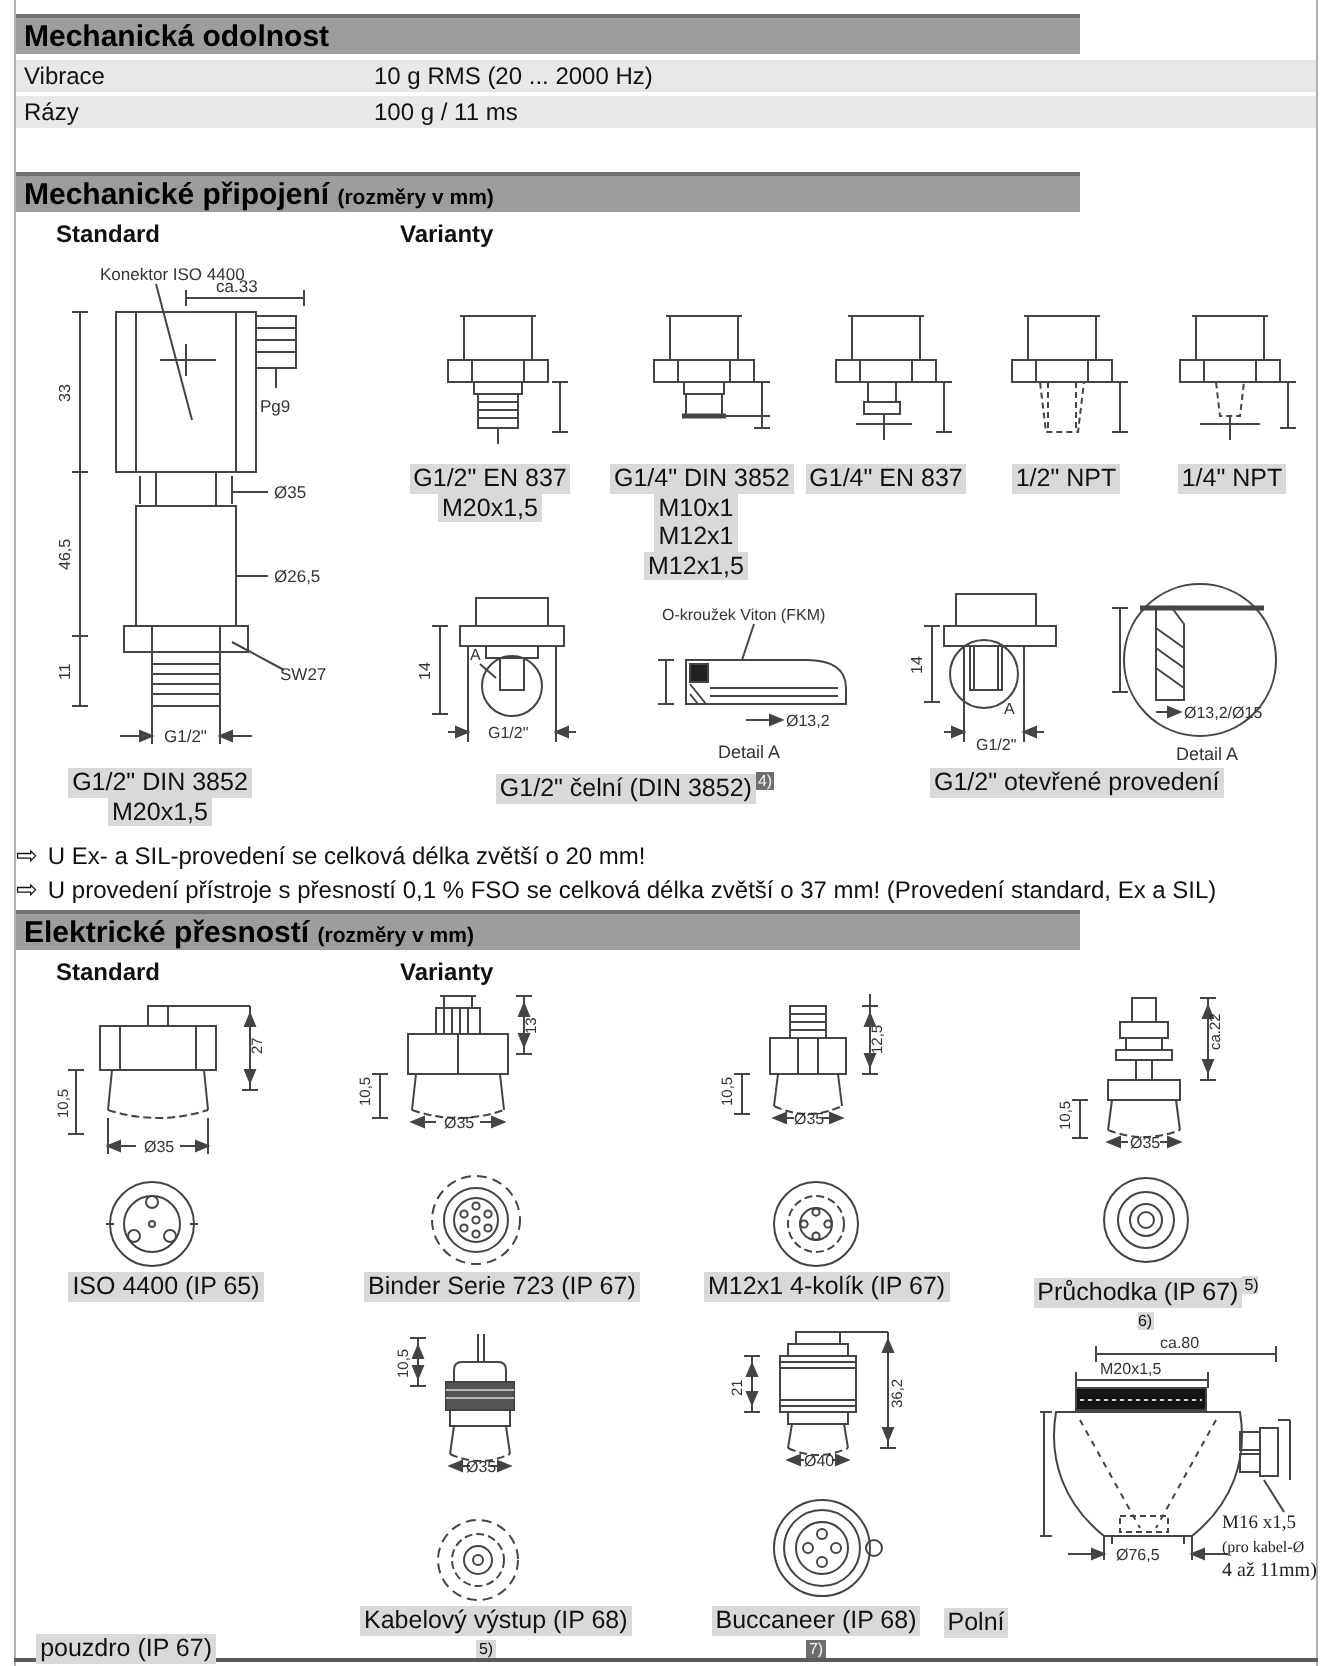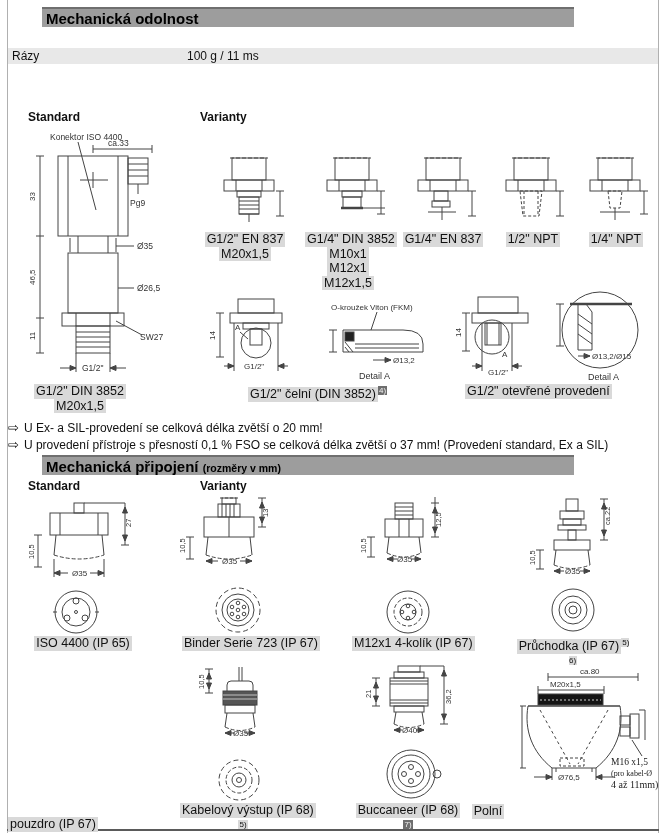--- a/index.html
+++ b/index.html
@@ -2,21 +2,21 @@
 <html><head>
 <meta charset="utf-8">
 <style>
   html,body{margin:0;padding:0;background:#fff;}
   .page{position:relative;width:666px;height:833px;background:#fff;
         font-family:"Liberation Sans",sans-serif;color:#111;overflow:hidden;}
   .vline{position:absolute;width:1px;background:#b0b0b0;top:0;height:833px;}
   .hline-bottom{position:absolute;left:7px;top:829px;width:652px;height:2px;background:#5a5a5a;}
   .bar{position:absolute;left:8px;width:532px;height:20px;background:#9d9d9d;
        border-top:2px solid #6f6f6f;font-weight:bold;font-size:15px;line-height:19px;
-       padding-left:4px;box-sizing:border-box;color:#000;margin-left:34px;}
+       padding-left:4px;box-sizing:border-box;color:#000;}
   .bar .suffix{font-size:10.5px;font-weight:bold;}
   .trow{position:absolute;left:8px;width:650px;height:16px;background:#e8e8e8;
         font-size:12px;line-height:16px;}
   .trow .lab{position:absolute;left:4px;}
   .trow .val{position:absolute;left:179px;}
   .colhead{position:absolute;font-size:12px;font-weight:bold;}
   .cap{position:absolute;text-align:center;font-size:12.5px;line-height:14.5px;}
   .capline{background:#d9d9d9;padding:0 2px;white-space:nowrap;display:inline-block;}
   .cap sup{font-size:8px;vertical-align:super;background:#d9d9d9;padding:0 1px;}
   .cap sup.boxed{background:#6e6e6e;color:#f4f4f4;}
@@ -31,25 +31,33 @@
 
 <div class="page">
 
   <div class="vline" style="left:7px"></div>
   <div class="vline" style="left:658px"></div>
   <div class="hline-bottom"></div>
 
   <div class="bar" style="top:7px">
     <span>Mechanická odolnost</span>
   </div>
+  <div class="trow" style="top:30px">
+    <span class="lab">Vibrace</span>
+    <span class="val">10 g RMS (20 ... 2000 Hz)</span>
+  </div>
   <div class="trow" style="top:48px">
     <span class="lab">Rázy</span>
     <span class="val">100 g / 11 ms</span>
   </div>
 
+  <div class="bar" style="top:86px">
+    <span>Mechanické připojení</span>
+    <span class="suffix">(rozměry v mm)</span>
+  </div>
   <div class="colhead" style="left:28px;top:110px">Standard</div>
   <div class="colhead" style="left:200px;top:110px">Varianty</div>
 
   <svg style="left:20px;top:128px" width="170" height="252" viewBox="0 0 170 252">
     <g stroke="#444" fill="none" stroke-width="1">
       <line x1="58" y1="14" x2="76" y2="82"></line>
       <line x1="73" y1="21" x2="132" y2="21"></line>
         <line x1="73" y1="17" x2="73" y2="25"></line>
         <line x1="132" y1="17" x2="132" y2="25"></line>
       <rect x="38" y="28" width="70" height="80"></rect>
@@ -297,21 +305,21 @@
   </div>
 
   <div class="note" style="top:420px">
     <span class="arr">⇨</span><span>U Ex- a SIL-provedení se celková délka zvětší o 20 mm!</span>
   </div>
   <div class="note" style="top:437px">
     <span class="arr">⇨</span><span>U provedení přístroje s přesností 0,1 % FSO se celková délka zvětší o 37 mm! (Provedení standard, Ex a SIL)</span>
   </div>
 
   <div class="bar" style="top:455px">
-    <span>Mechanická připojení</span>
+    <span>Elektrické přesností</span>
     <span class="suffix">(rozměry v mm)</span>
   </div>
   <div class="colhead" style="left:28px;top:479px">Standard</div>
   <div class="colhead" style="left:200px;top:479px">Varianty</div>
 
   <svg style="left:30px;top:497px" width="110" height="88" viewBox="0 0 110 88">
     <g stroke="#444" fill="none" stroke-width="1">
       <rect x="44" y="6" width="10" height="10"></rect>
       <rect x="20" y="16" width="58" height="22"></rect>
       <line x1="30" y1="16" x2="30" y2="38"></line>
@@ -610,17 +618,17 @@
     <text x="38" y="120" font-size="8">Ø76,5</text>
   </svg>
   <div class="smalltext" style="left:611px;top:757px;font-size:9.5px">
     <span>M16 x1,5</span><br>
     <span style="font-size:8px">(pro kabel-Ø</span><br>
     <span style="font-size:10px">4 až 11mm)</span>
   </div>
   <div class="cap" style="left:465px;top:804px;width:46px">
     <span class="capline">Polní</span>
   </div>
-  <div class="cap" style="left:8px;top:817px;width:100px;text-align:left">
+  <div class="cap" style="left:8px;top:817px;width:100px;text-align:right">
     <span class="capline">pouzdro (IP 67)</span>
   </div>
 
 </div>
 
 </body></html>

